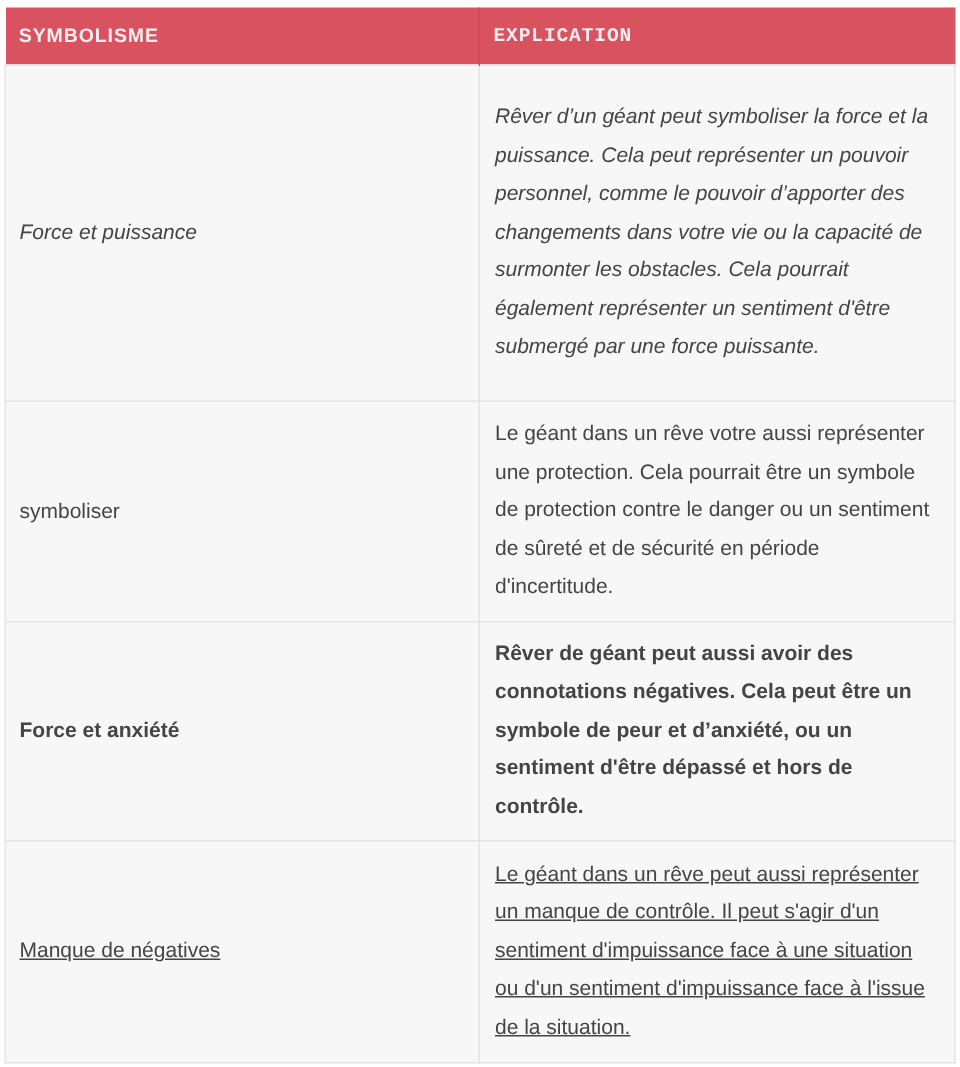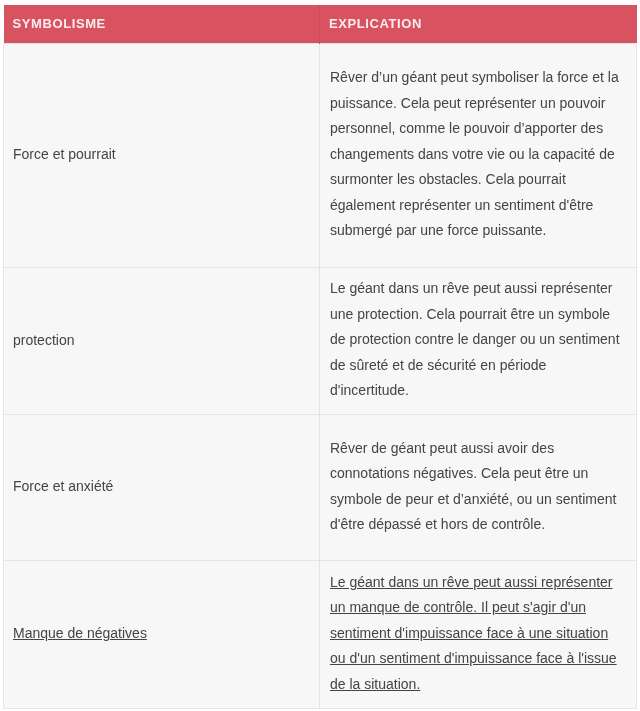--- a/index.html
+++ b/index.html
@@ -32,64 +32,64 @@
       font-weight: bold;
       font-size: 13px;
       letter-spacing: 0.6px;
       text-align: left;
       height: 38px;
       padding: 0 9px;
       box-sizing: border-box;
       border-right: 1px solid #cf4a57;
       text-transform: uppercase;
     }
-    thead th:last-child { border-right: none; }
+    thead th:last-child { border-right: none; font-family: Liberation Mono, monospace; }
     tbody td {
       background: #f7f7f7;
       color: #444444;
       font-size: 14px;
       line-height: 25.5px;
       border: 1px solid #e4e4e4;
       vertical-align: middle;
       box-sizing: border-box;
     }
     tbody td.sym {
       padding: 0 9px;
     }
     tbody td.exp {
       padding: 8px 10px 9px 10px;
     }
-    tr.r1 td { height: 224px; }
+    tr.r1 td { height: 224px; font-style: italic; }
     tr.r2 td { height: 147px; }
-    tr.r3 td { height: 146px; }
+    tr.r3 td { height: 146px; font-weight: bold; }
     tr.r4 td { height: 148px; text-decoration: underline; }
   </style>
 </head>
 <body>
 
 <div class="table-wrap">
   <table>
     <colgroup>
       <col class="c1">
       <col class="c2">
     </colgroup>
     <thead>
       <tr>
         <th>SYMBOLISME</th>
         <th>EXPLICATION</th>
       </tr>
     </thead>
     <tbody>
       <tr class="r1">
-        <td class="sym">Force et pourrait</td>
+        <td class="sym">Force et puissance</td>
         <td class="exp">Rêver d’un géant peut symboliser la force et la puissance. Cela peut représenter un pouvoir personnel, comme le pouvoir d’apporter des changements dans votre vie ou la capacité de surmonter les obstacles. Cela pourrait également représenter un sentiment d'être submergé par une force puissante.</td>
       </tr>
       <tr class="r2">
-        <td class="sym">protection</td>
-        <td class="exp">Le géant dans un rêve peut aussi représenter une protection. Cela pourrait être un symbole de protection contre le danger ou un sentiment de sûreté et de sécurité en période d'incertitude.</td>
+        <td class="sym">symboliser</td>
+        <td class="exp">Le géant dans un rêve votre aussi représenter une protection. Cela pourrait être un symbole de protection contre le danger ou un sentiment de sûreté et de sécurité en période d'incertitude.</td>
       </tr>
       <tr class="r3">
         <td class="sym">Force et anxiété</td>
         <td class="exp">Rêver de géant peut aussi avoir des connotations négatives. Cela peut être un symbole de peur et d’anxiété, ou un sentiment d'être dépassé et hors de contrôle.</td>
       </tr>
       <tr class="r4">
         <td class="sym">Manque de négatives</td>
         <td class="exp">Le géant dans un rêve peut aussi représenter un manque de contrôle. Il peut s'agir d'un sentiment d'impuissance face à une situation ou d'un sentiment d'impuissance face à l'issue de la situation.</td>
       </tr>
     </tbody>

